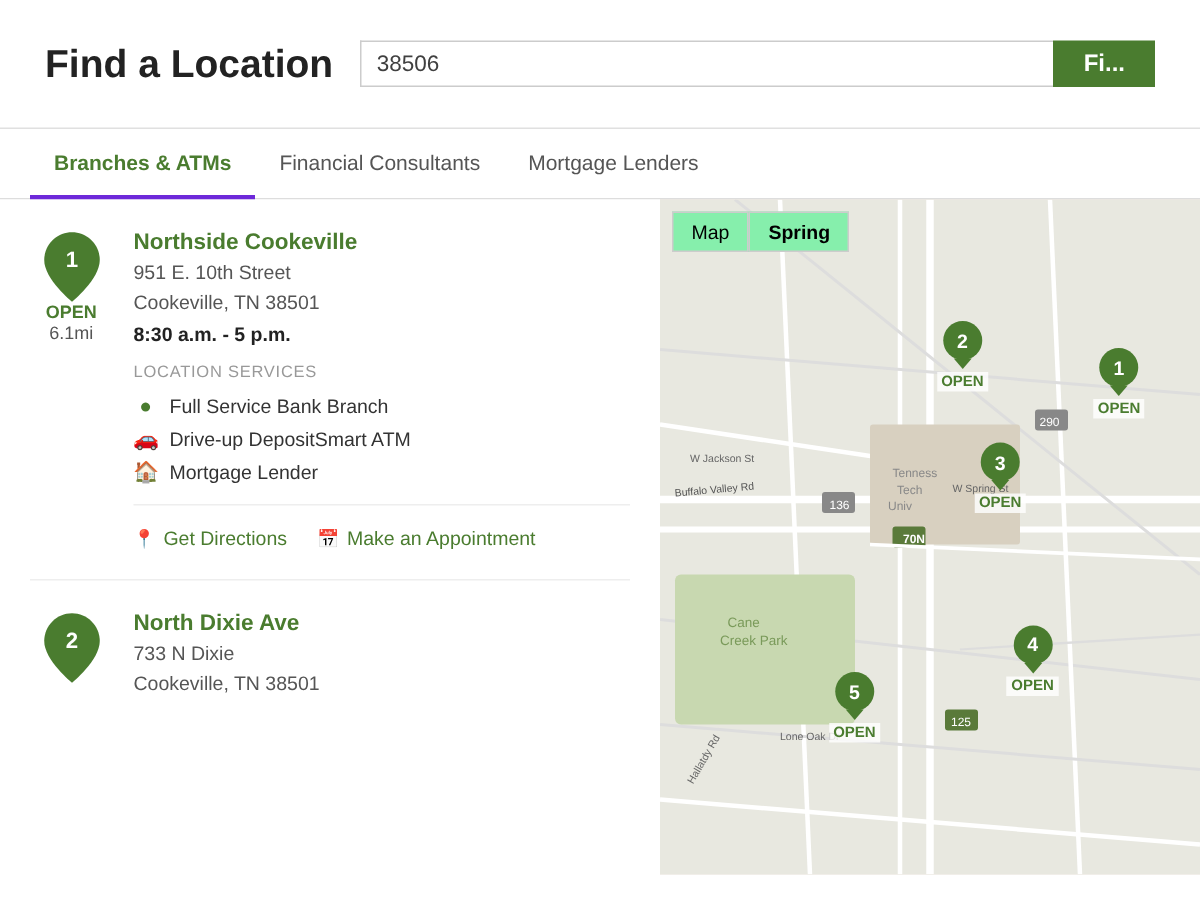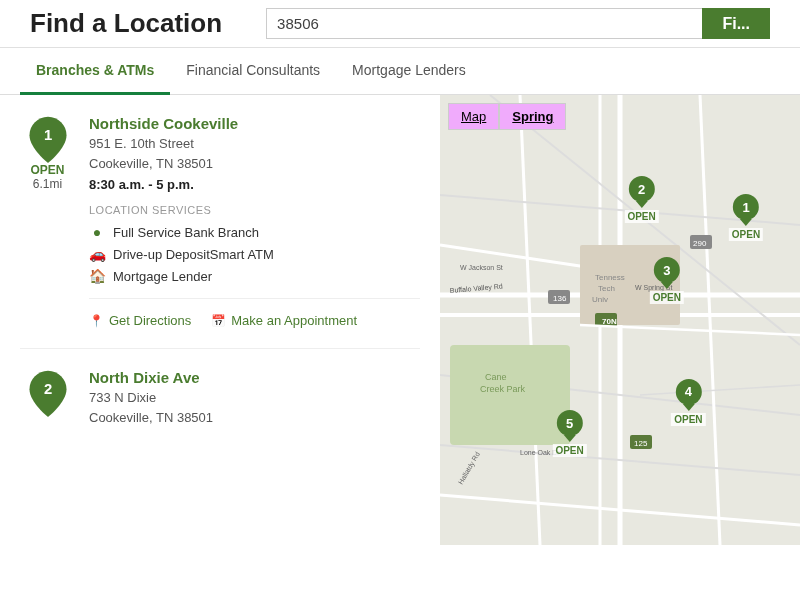--- a/index.html
+++ b/index.html
@@ -1,25 +1,25 @@
 <!DOCTYPE html>
 <html><head>
   <meta charset="utf-8">
   <style>
     * { box-sizing: border-box; margin: 0; padding: 0; }
     body { font-family: Arial, sans-serif; background: #fff; color: #333; font-size: 14px; width: 800px; height: 600px; overflow: hidden; }
 
     
     .header {
       background: #fff;
-      padding: 8px 30px;
+      padding: 27px 30px;
       border-bottom: 1px solid #e0e0e0;
       display: flex;
       align-items: center;
-      gap: 44px;
+      gap: 18px;
       justify-content: space-between;
     }
     .header-title {
       font-size: 26px;
       font-weight: bold;
       color: #222;
       white-space: nowrap;
     }
     .search-area {
       display: flex;
@@ -66,21 +66,21 @@
     .tab {
       padding: 14px 16px;
       cursor: pointer;
       font-size: 14px;
       color: #555;
       border-bottom: 3px solid transparent;
       margin-bottom: -1px;
     }
     .tab.active {
       color: #4a7c2f;
-      border-bottom: 3px solid #15803d;
+      border-bottom: 3px solid #6d28d9;
       font-weight: bold;
     }
 
     
     .main {
       display: flex;
       height: calc(600px - 100px - 50px);
     }
 
     
@@ -209,26 +209,25 @@
     }
     .map-controls {
       position: absolute;
       top: 8px;
       left: 8px;
       display: flex;
       gap: 0;
       z-index: 10;
     }
     .map-control-btn {
-      background: #f0abfc;
+      background: #86efac;
       border: 1px solid #ccc;
       padding: 5px 12px;
       font-size: 13px;
       cursor: pointer;
-      text-decoration: underline;
     }
     .map-control-btn.active {
       font-weight: bold;
     }
 
     
     .map-svg {
       width: 100%;
       height: 100%;
     }

